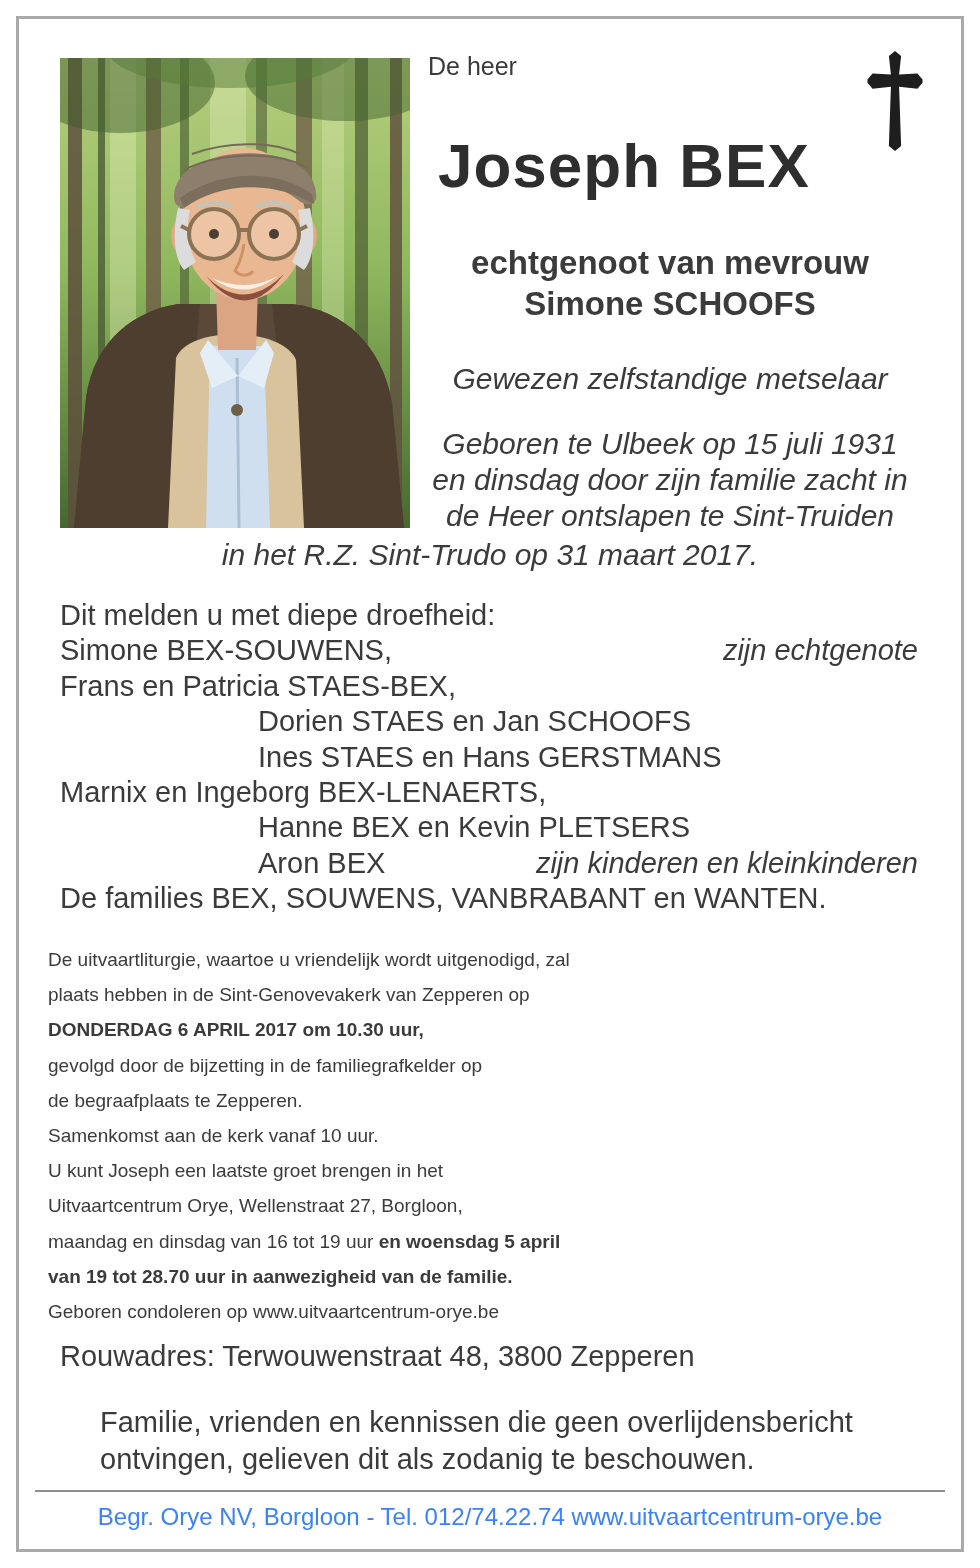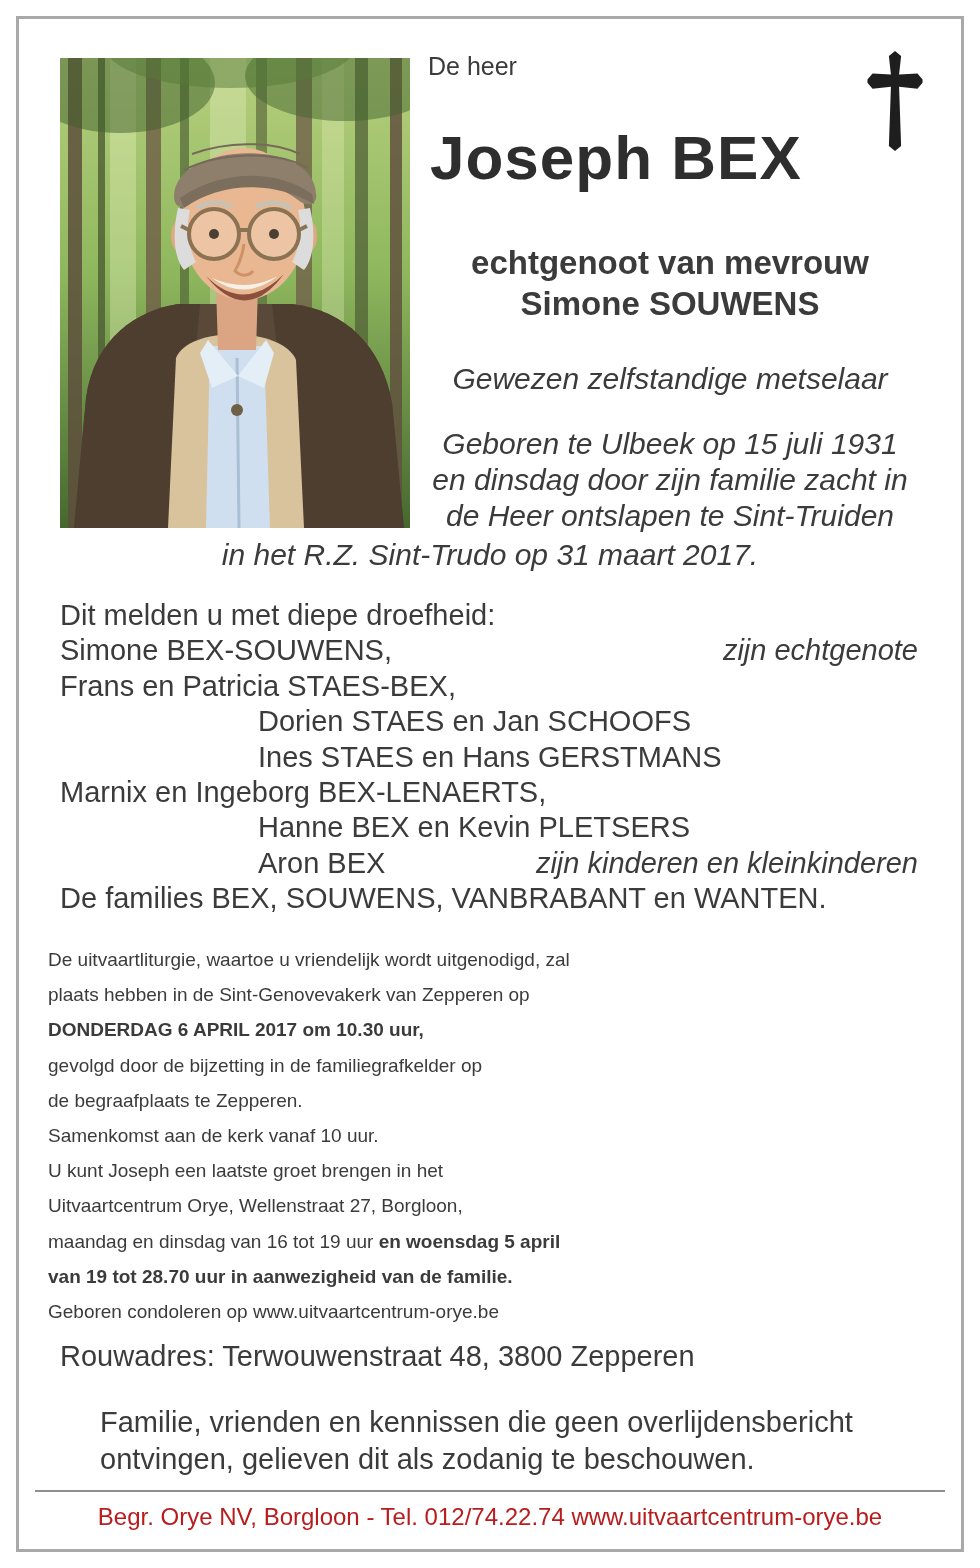--- a/index.html
+++ b/index.html
@@ -23,21 +23,21 @@
   .cross {
     position: absolute; left: 866px; top: 50px;
     width: 58px; height: 102px;
   }
   .salutation {
     position: absolute; left: 428px; top: 52px;
     font-size: 25px;
   }
   .name {
     position: absolute; left: 426px; top: 118px;
-    font-size: 62px; font-weight: bold; margin: 4px;
+    font-size: 62px; font-weight: bold; margin: 12px;
     letter-spacing: 1px; color: #2e2e2e;
   }
   .spouse {
     position: absolute; left: 415px; top: 242px; width: 510px;
     text-align: center; font-weight: bold;
     font-size: 33px; line-height: 41px;
   }
   .profession {
     position: absolute; left: 415px; top: 362px; width: 510px;
     text-align: center; font-style: italic; font-size: 30px;
@@ -70,21 +70,21 @@
   .notice {
     position: absolute; left: 60px; top: 1404px; width: 860px;
     font-size: 29px; line-height: 37px; margin-left: 40px;
   }
   .footer-line {
     position: absolute; left: 35px; right: 35px; top: 1490px;
     border-top: 2px solid #8f8f8f; height: 0;
   }
   .footer-text {
     position: absolute; left: 35px; right: 35px; top: 1503px;
-    text-align: center; font-size: 24px; color: #b91c1c;
+    text-align: center; font-size: 24px; color: #3b82f6;
   }
 </style>
 </head>
 <body>
 
 <div class="frame"></div>
 
 <div class="photo">
   <svg viewBox="0 0 350 470" width="350" height="470" preserveAspectRatio="none">
     <defs>
@@ -157,21 +157,21 @@
   <svg viewBox="0 0 56 100" width="58" height="102">
     <path d="M28 1 L34 6 L32 24 L50 23 L55 29 L55 32 L50 38 L32 36 L34 94 L28 99 L22 94 L24 36 L6 38 L1 32 L1 29 L6 23 L24 24 L22 6 Z" fill="#1e1e1e"></path>
   </svg>
 </div>
 
 <div class="salutation">De heer</div>
 <h1 class="name">Joseph BEX</h1>
 
 <div class="spouse">
   <div>echtgenoot van mevrouw</div>
-  <div>Simone SOUWENS</div>
+  <div>Simone SCHOOFS</div>
 </div>
 
 <div class="profession">Gewezen zelfstandige metselaar</div>
 
 <div class="life">
   <div>Geboren te Ulbeek op 15 juli 1931</div>
   <div>en dinsdag door zijn familie zacht in</div>
   <div>de Heer ontslapen te Sint-Truiden</div>
 </div>
 <div class="life-full">in het R.Z. Sint-Trudo op 31 maart 2017.</div>

